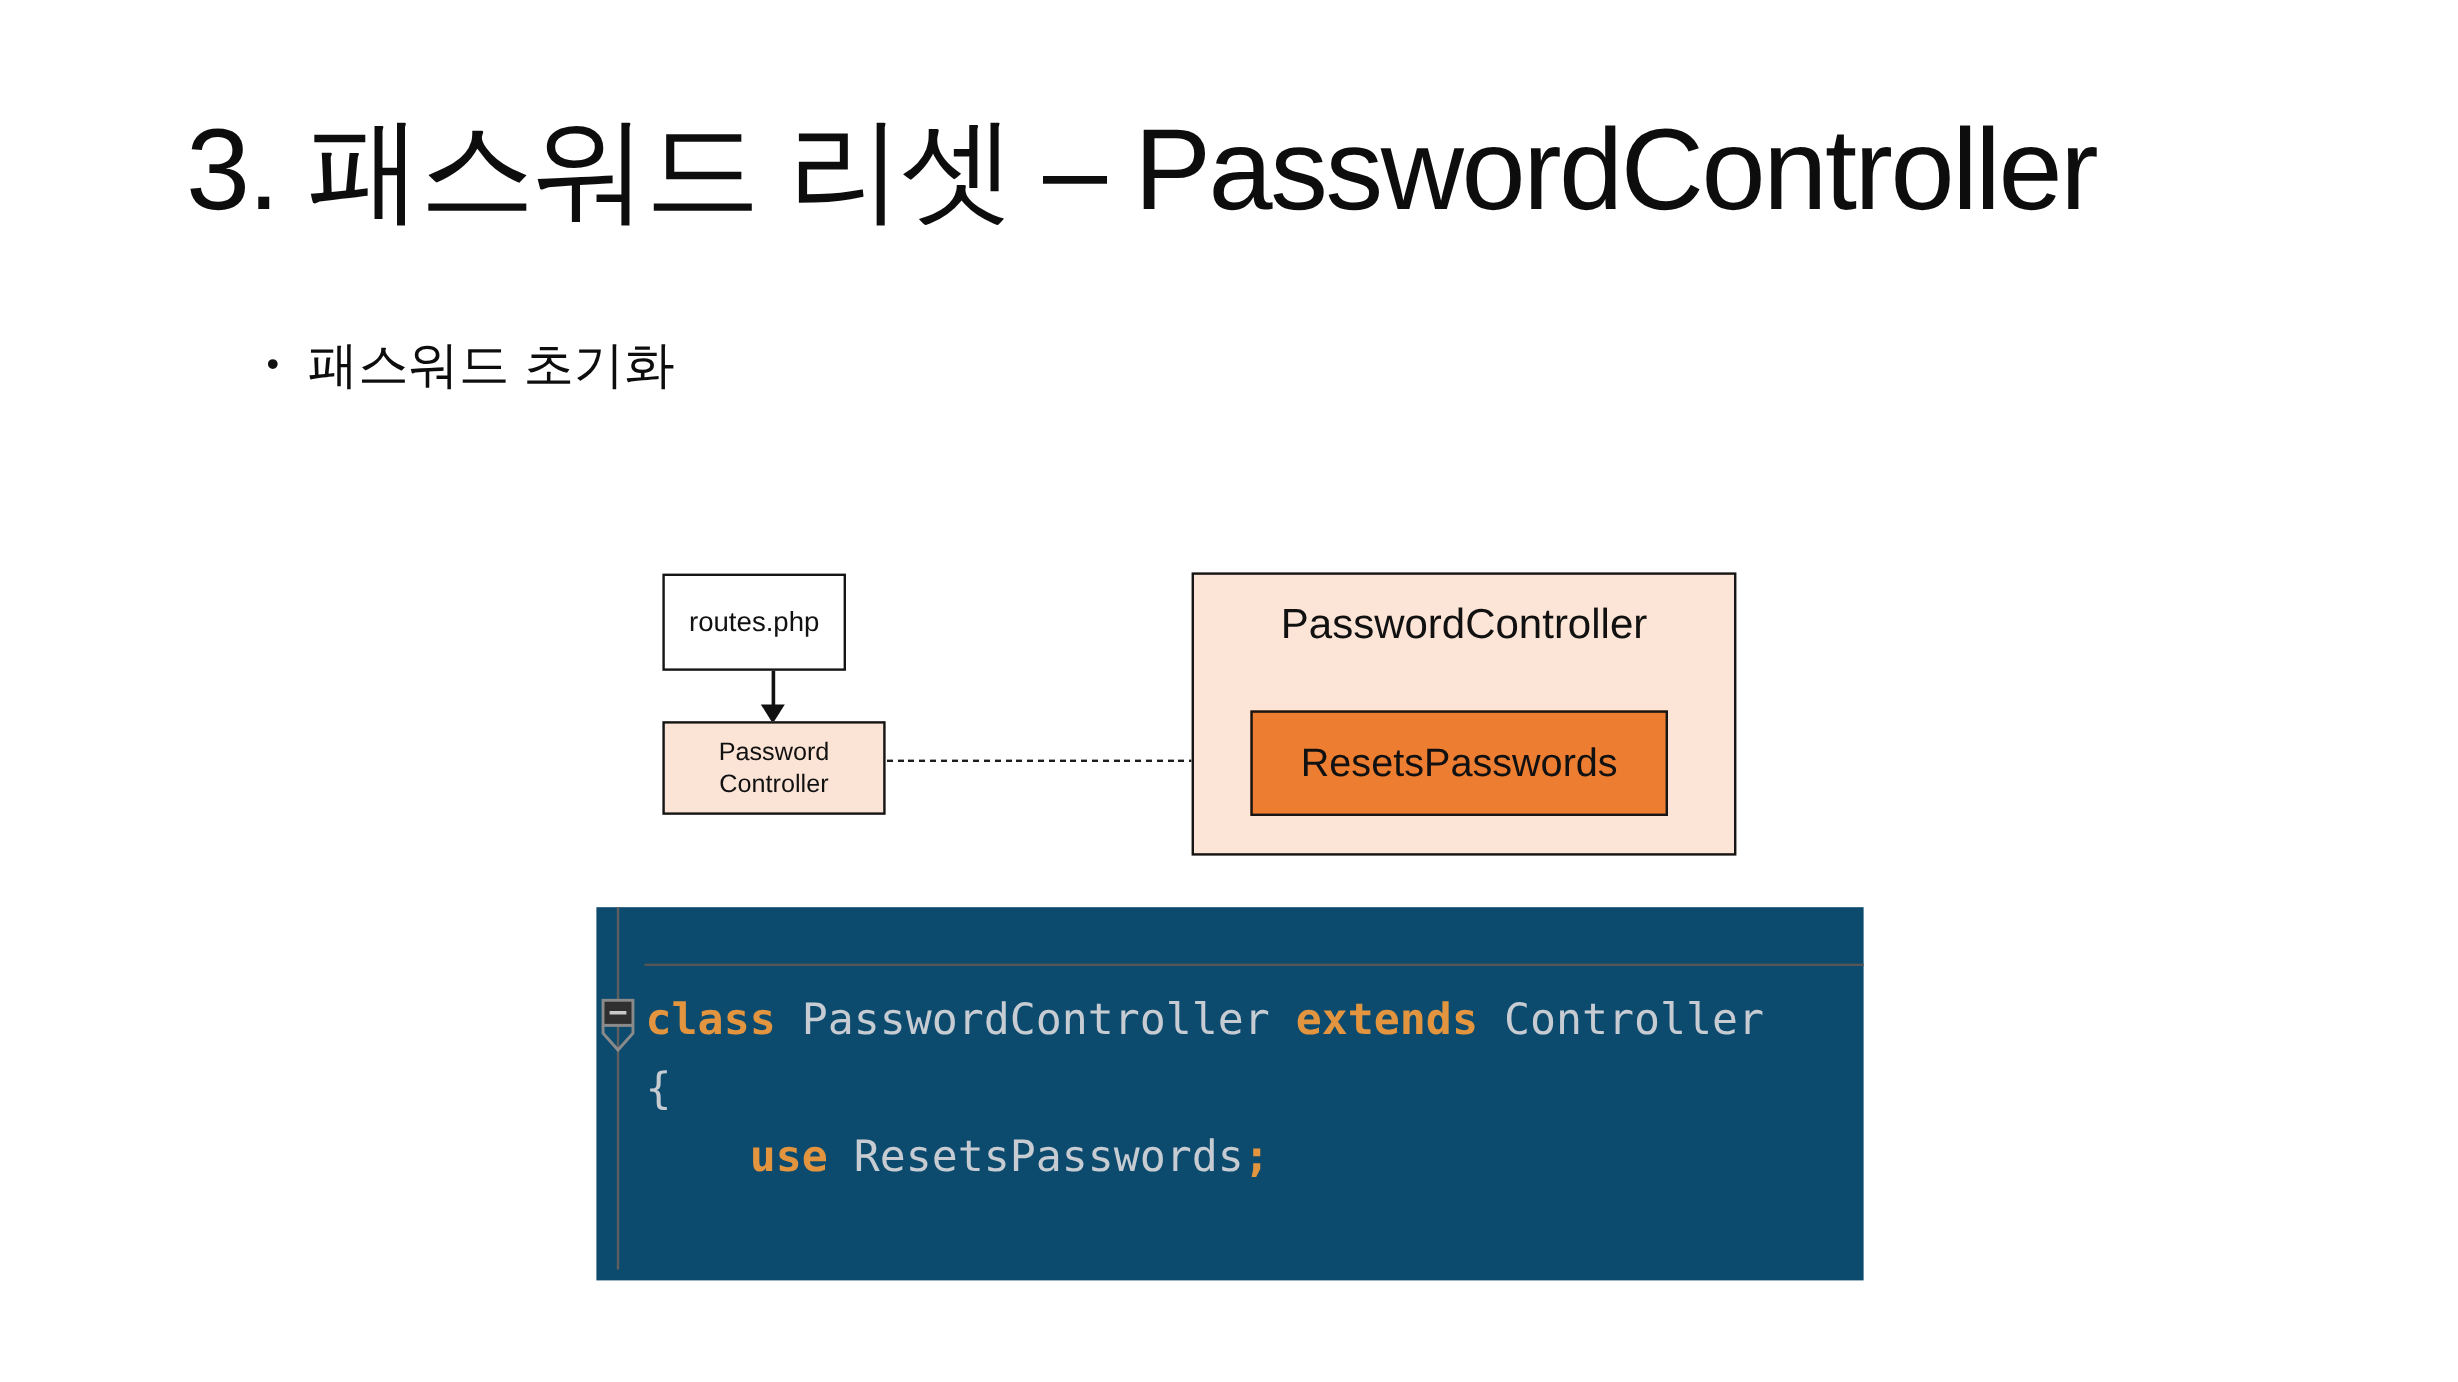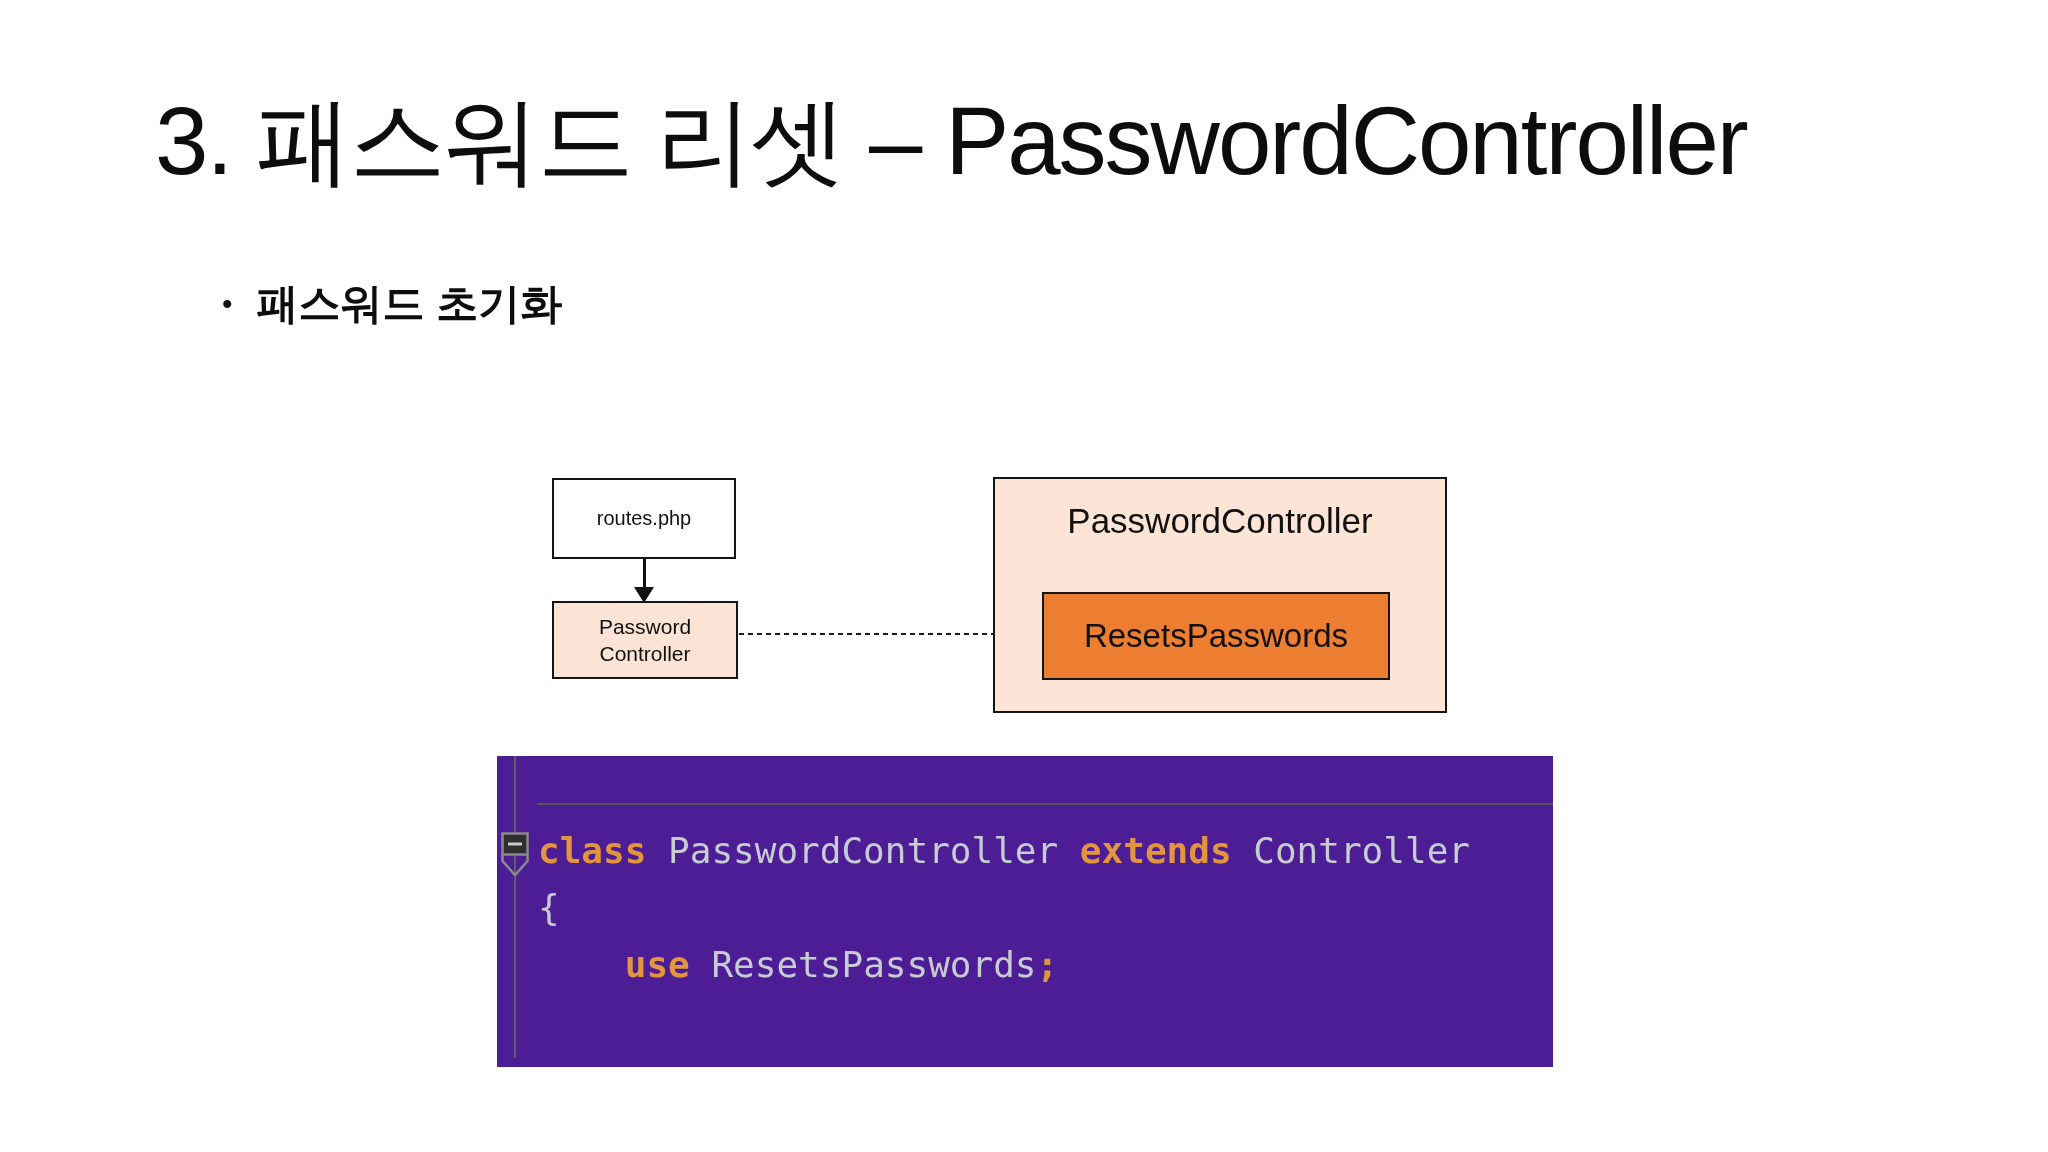--- a/index.html
+++ b/index.html
@@ -8,37 +8,37 @@
     font-family:"Liberation Sans","DejaVu Sans",sans-serif;color:#111;
   }
   
   .title{
     position:absolute;left:155px;top:78px;width:1800px;
     font-size:96px;font-weight:400;letter-spacing:-2px;color:#0d0d0d;white-space:nowrap;
   }
   
   .bullet-row{position:absolute;left:222px;top:276px;display:flex;align-items:center;}
   .bullet-dot{font-size:30px;margin-right:24px;color:#111;}
-  .bullet-text{font-size:42px;font-weight:700;color:#0d0d0d;letter-spacing:0px;}
+  .bullet-text{font-size:42px;font-weight:400;color:#0d0d0d;letter-spacing:0px;}
   
   .box{position:absolute;border:2.5px solid #151515;box-sizing:border-box;
        display:flex;align-items:center;justify-content:center;text-align:center;}
-  .routes-box{left:552px;top:478px;width:184px;height:81px;background:#ffffff;font-size:20px;}
+  .routes-box{left:552px;top:478px;width:153px;height:81px;background:#ffffff;font-size:23px;}
   .pc-box{left:552px;top:601px;width:186px;height:78px;background:#fbe3d5;font-size:21px;line-height:1.3;}
   .big-box{left:993px;top:477px;width:454px;height:236px;background:#fce4d6;display:block;}
   .big-box-title{position:absolute;left:0;top:22px;width:100%;text-align:center;font-size:35px;color:#111;}
   .trait-box{left:1042px;top:592px;width:348px;height:88px;background:#ed7d31;font-size:33px;}
   .arrow-stem{position:absolute;left:643px;top:559px;width:3px;height:30px;background:#111;}
   .arrow-head{position:absolute;left:634px;top:587px;width:0;height:0;
       border-left:10px solid transparent;border-right:10px solid transparent;border-top:16px solid #111;}
   .dashed-link{position:absolute;left:739px;top:633px;width:254px;height:2px;
       background:repeating-linear-gradient(90deg,#1c1c1c 0 5px,transparent 5px 9px);}
   
   .code-block{
-    position:absolute;left:497px;top:756px;width:1056px;height:311px;background:#4c1d95;
+    position:absolute;left:497px;top:756px;width:1056px;height:311px;background:#0c4a6e;
     font-family:"DejaVu Sans Mono","Liberation Mono",monospace;
   }
   .gutter-line{position:absolute;left:17px;top:0;width:2px;height:302px;background:#5e5e5e;}
   .code-separator{position:absolute;left:40px;top:47px;right:0;height:2px;background:#565656;}
   .fold-marker{position:absolute;left:4px;top:76px;}
   .code-lines{position:absolute;left:41px;top:66px;}
   .code-line{height:57px;line-height:57px;font-size:36px;white-space:pre;}
   .tk-keyword{font-weight:bold;}
 </style>
 </head>

